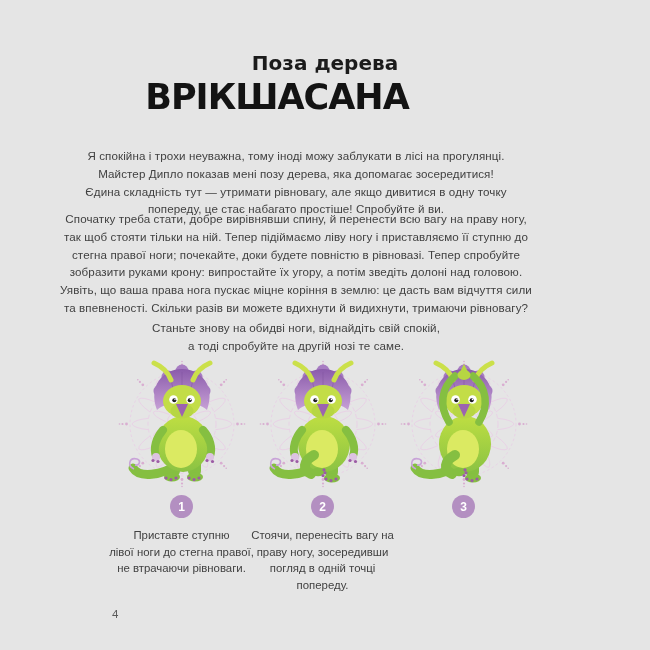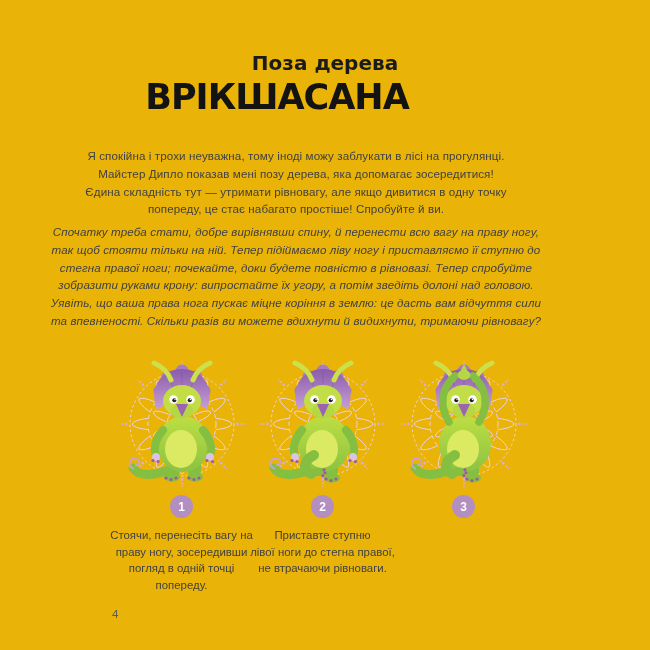--- a/index.html
+++ b/index.html
@@ -1,35 +1,35 @@
 <!DOCTYPE html>
 <html><head>
 <meta charset="utf-8">
 <style>
   html,body{margin:0;padding:0;}
   body{
     width:650px;height:650px;background:#ffffff;position:relative;overflow:hidden;
     font-family:"Liberation Sans", sans-serif;
   }
-  .page{position:absolute;inset:0;background:#eab308;padding-left:8px;}
+  .page{position:absolute;inset:0;background:#e5e5e5;padding-left:8px;}
   .kicker{
     position:absolute;top:51px;left:0;width:650px;text-align:center;
     font-family:"DejaVu Sans", sans-serif;font-weight:bold;font-size:20px;color:#1b1b1b;
   }
   .title{
     position:absolute;top:74px;left:0;width:554px;text-align:center;
     font-family:"DejaVu Sans", sans-serif;font-weight:bold;font-size:35px;
     letter-spacing:-1px;color:#131313;line-height:46px;
   }
   .para{
     position:absolute;left:0;width:592px;text-align:center;white-space:pre-line;
     font-size:11.6px;line-height:17.8px;color:#414141;letter-spacing:.1px;
   }
   #intro{top:147px;}
-  #instructions{top:223px;font-style:italic;}
+  #instructions{top:210px;}
   #reset{top:319px;}
   .steps{
     position:absolute;top:360px;left:111px;
     display:grid;grid-template-columns:141px 141px 141px;justify-items:center;
   }
   .illus{width:150px;height:132px;}
   .badge{
     width:23px;height:23px;border-radius:50%;margin-top:3px;
     color:#fff;font-size:12px;font-weight:bold;
     display:flex;align-items:center;justify-content:center;
@@ -51,20 +51,22 @@
   <div class="para" id="intro">Я спокійна і трохи неуважна, тому іноді можу заблукати в лісі на прогулянці.
 Майстер Дипло показав мені позу дерева, яка допомагає зосередитися!
 Єдина складність тут — утримати рівновагу, але якщо дивитися в одну точку
 попереду, це стає набагато простіше! Спробуйте й ви.</div>
   <div class="para" id="instructions">Спочатку треба стати, добре вирівнявши спину, й перенести всю вагу на праву ногу,
 так щоб стояти тільки на ній. Тепер підіймаємо ліву ногу і приставляємо її ступню до
 стегна правої ноги; почекайте, доки будете повністю в рівновазі. Тепер спробуйте
 зобразити руками крону: випростайте їх угору, а потім зведіть долоні над головою.
 Уявіть, що ваша права нога пускає міцне коріння в землю: це дасть вам відчуття сили
 та впевненості. Скільки разів ви можете вдихнути й видихнути, тримаючи рівновагу?</div>
+  <div class="para" id="reset">Станьте знову на обидві ноги, віднайдіть свій спокій,
+а тоді спробуйте на другій нозі те саме.</div>
 
   <div class="steps">
     <div class="illus" id="illus-0"><svg viewBox="0 0 150 132" width="150" height="132">
           <defs>
     <linearGradient id="bgrd0" x1="0" y1="0" x2="0" y2="1">
       <stop offset="0" stop-color="#bede42"></stop>
               <stop offset="1" stop-color="#8bc343"></stop>
     </linearGradient>
     <linearGradient id="fgrd0" x1="0" y1="0" x2="0" y2="1">
       <stop offset="0" stop-color="#8a5bab"></stop>
@@ -340,23 +342,23 @@
     <path d="M90,62 C100,46 98,28 84,16" stroke="#85bf41" stroke-width="7.5" fill="none" stroke-linecap="round"></path>
     <path d="M69,16 L81,16 L75,4 Z" fill="#b7d643"></path>
     <ellipse cx="75" cy="15" rx="6.5" ry="5" fill="#b7d643"></ellipse>
   </g>
         </svg></div>
 
     <div class="badge" style="background: rgb(179, 143, 193);">1</div>
     <div class="badge" style="background: rgb(179, 143, 193);">2</div>
     <div class="badge" style="background: rgb(179, 143, 193);">3</div>
 
+    <div class="caption">Приставте ступню
+лівої ноги до стегна правої,
+не втрачаючи рівноваги.</div>
     <div class="caption">Стоячи, перенесіть вагу на
 праву ногу, зосередивши
 погляд в одній точці
 попереду.</div>
-    <div class="caption">Приставте ступню
-лівої ноги до стегна правої,
-не втрачаючи рівноваги.</div>
   </div>
 
   <div class="pagenum">4</div>
 </div>
 
 </body></html>

